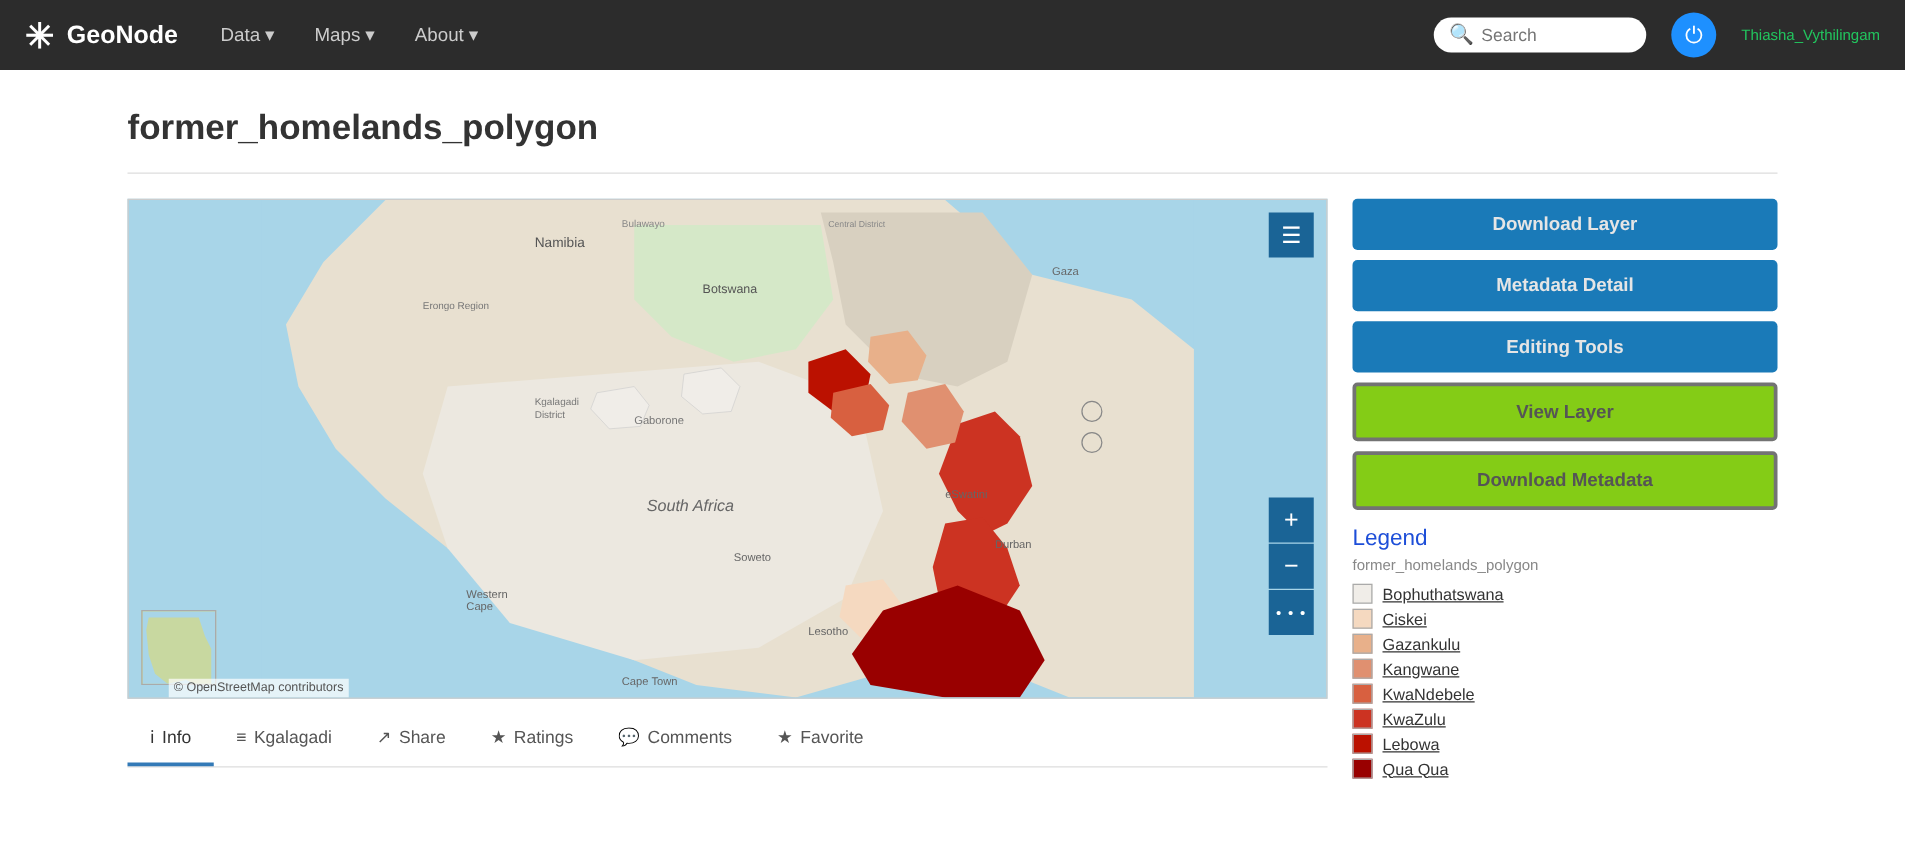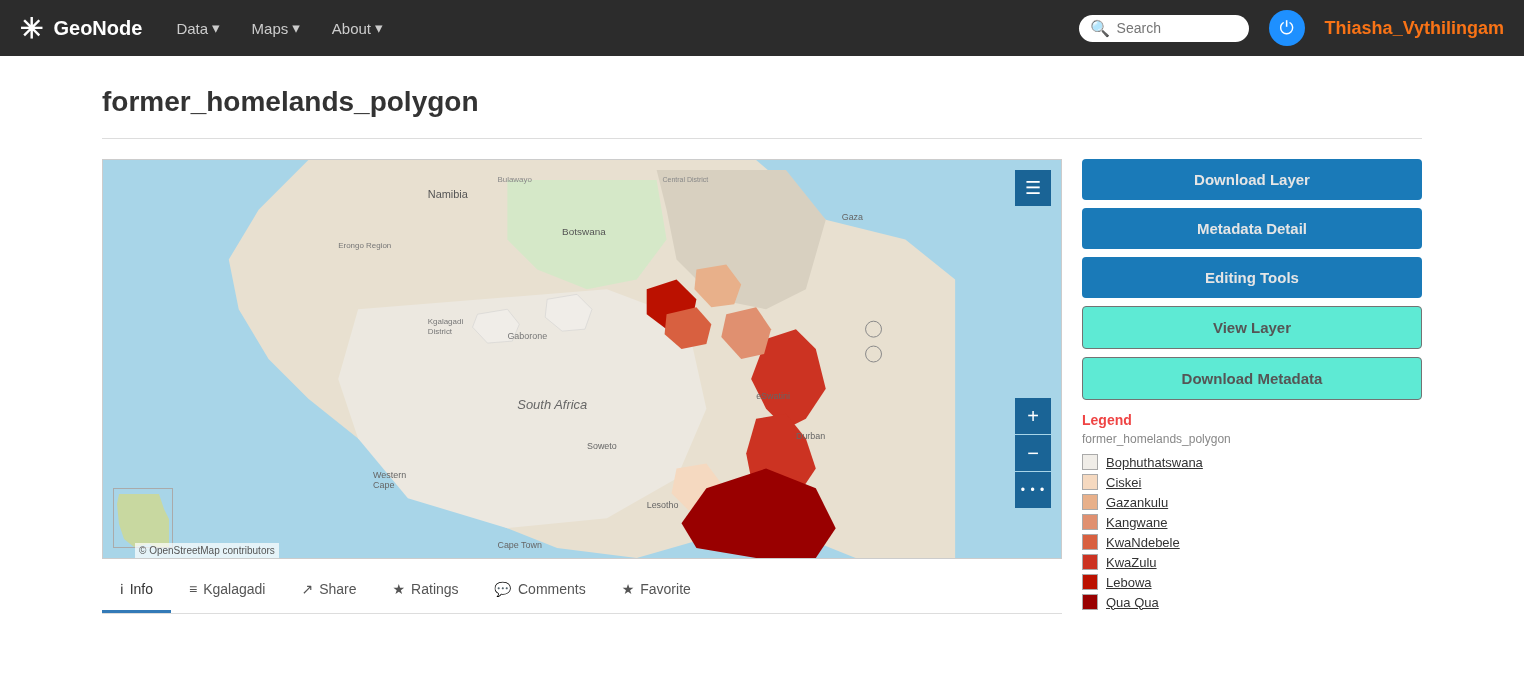--- a/index.html
+++ b/index.html
@@ -65,24 +65,23 @@
       border-radius: 50%;
       background: #1e90ff;
       display: flex;
       align-items: center;
       justify-content: center;
       color: #fff;
       font-size: 18px;
       cursor: pointer;
     }
     .username {
-      color: #f97316;
-      font-size: 18px;
-      cursor: pointer;
-      font-weight: bold;
+      color: #22c55e;
+      font-size: 12px;
+      cursor: pointer;
     }
 
     
     .page-container {
       max-width: 1400px;
       margin: 0 auto;
       padding: 30px 40px 0;
     }
     .page-title {
       font-size: 28px;
@@ -215,31 +214,31 @@
       cursor: pointer;
       font-size: 15px;
       font-weight: bold;
       text-align: center;
     }
     .sidebar-btn.primary {
       background: #1a7ab8;
       color: #e5e5e5;
     }
     .sidebar-btn.outline {
-      background: #5eead4;
+      background: #84cc16;
       color: #555;
-      border: 1px solid #737373;
+      border: 3px solid #737373;
     }
 
     
     .legend-title {
-      font-size: 14px;
-      font-weight: bold;
+      font-size: 18px;
+      font-weight: normal;
       margin: 12px 0 4px;
-      color: #ef4444;
+      color: #1d4ed8;
     }
     .legend-layer-name {
       font-size: 12px;
       color: #888;
       margin-bottom: 8px;
     }
     .legend-items {
       display: flex;
       flex-direction: column;
       gap: 4px;

